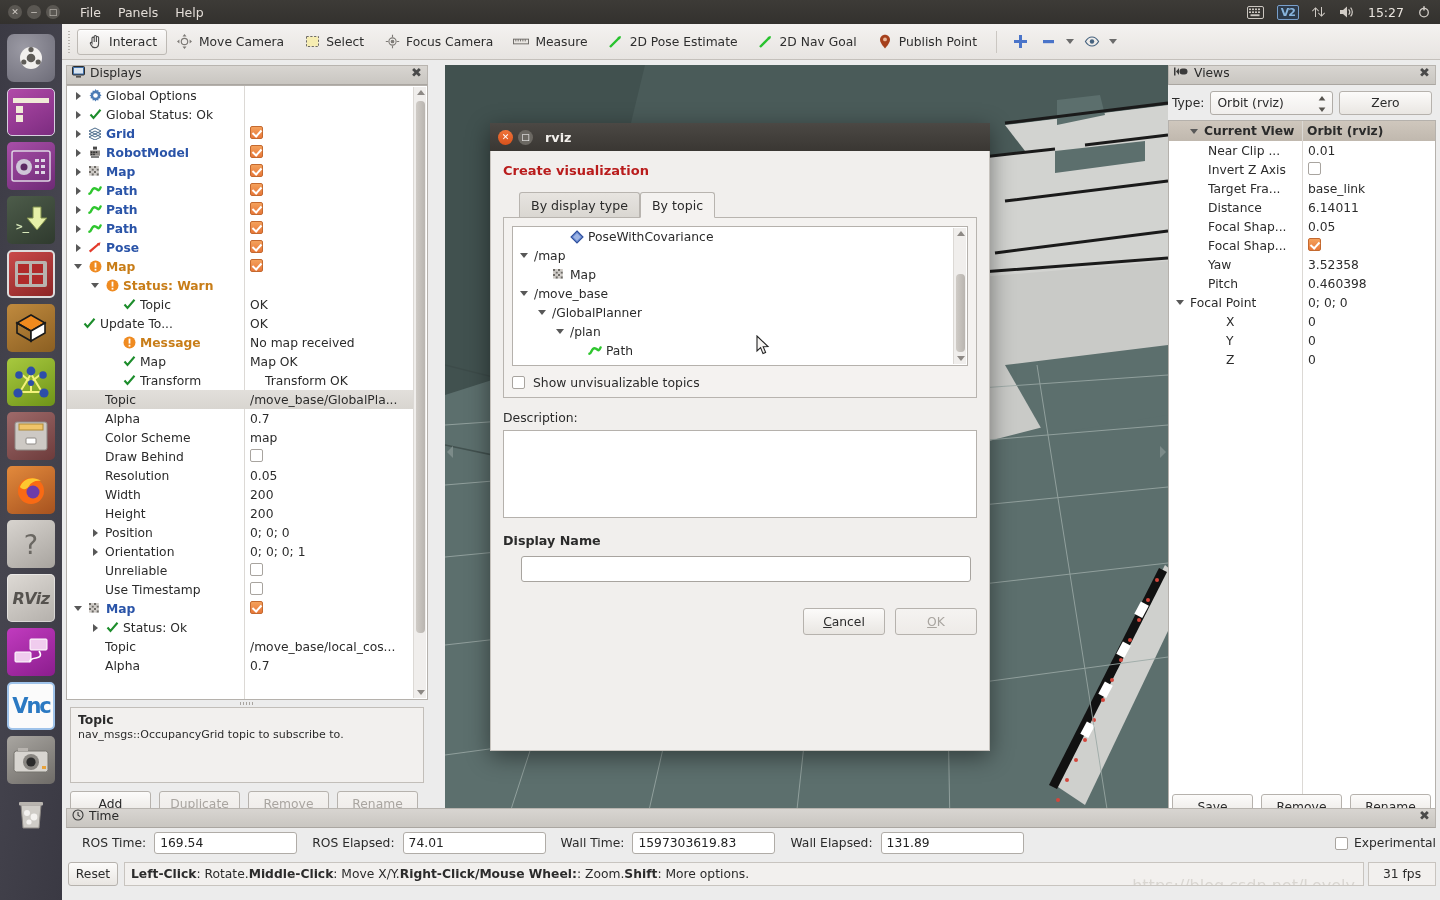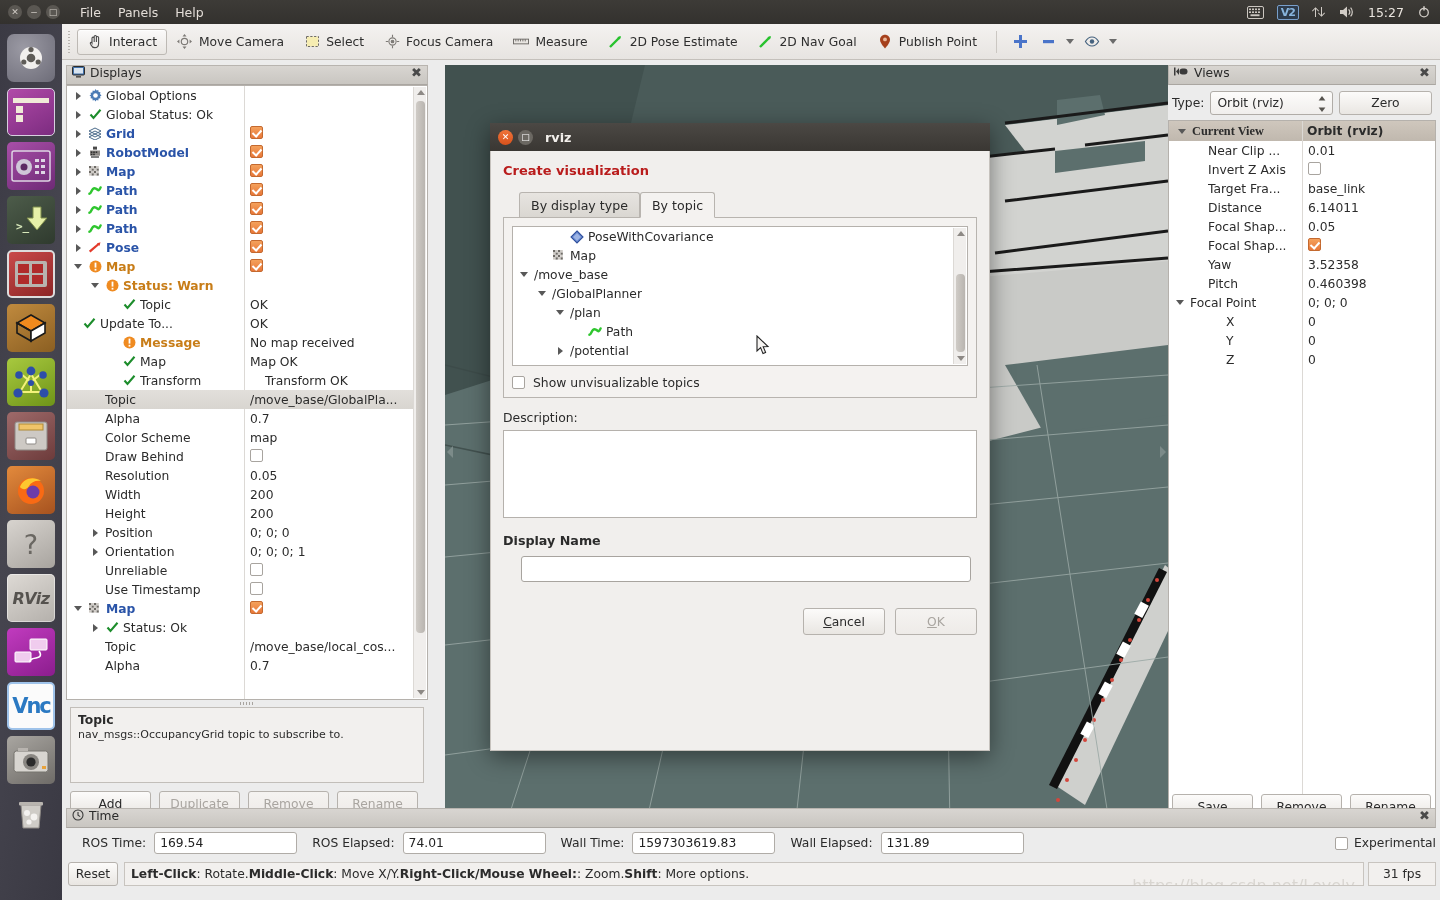--- a/index.html
+++ b/index.html
@@ -954,21 +954,21 @@
               <path d="M4 16 L.6 11.4 L7.4 11.4Z"></path>
             </svg>
         </span>
       </div>
       <div class="btn" style="width:98px;height:24px;">Zero</div>
     </div>
 
     <div class="tree" style="position:absolute;left:0;top:55px;width:268px;height:708px;">
       <div class="col-sep" style="left:133px;"></div>
       <div class="row" style="background:linear-gradient(#cfc7bd,#c0b8ae);height:20px;font-weight:bold;">
-        <div class="lbl" style="width:133px;padding-left:8px;font-family:Liberation Serif, serif;">
+        <div class="lbl" style="width:133px;padding-left:20px;">
           <span class="arrow open"></span>
           <span>Current View</span>
         </div>
         <div style="padding-left:5px;">Orbit (rviz)</div>
       </div>
       <div id="views-rows" style="position:relative;">
           <div class="row">
             <div class="lbl" style="width: 133px; padding-left: 24px;">
               <span class="arrow"></span>
               <span style="overflow: hidden; text-overflow: ellipsis;">Near Clip ...</span>
@@ -1133,20 +1133,26 @@
               <div class="row" style="height: 19px;">
                 <div class="lbl" style="padding-left: 42px;">
                   <span class="arrow"></span>
                   <span style="width: 14px; height: 14px; display: inline-flex; align-items: center; justify-content: center; flex: 0 0 14px;">
                     <svg width="14" height="14" viewBox="0 0 14 14">
                       <path d="M7 1 L13 7 L7 13 L1 7 Z" fill="#6f8fd4" stroke="#2f4f9c" stroke-width="1.1"></path>
                       <path d="M7 3.2 L10.8 7 L7 10.8 L3.2 7 Z" fill="#9db4e4"></path>
                     </svg>
                   </span>
                   <span>PoseWithCovariance</span>
+                </div>
+              </div>
+              <div class="row" style="height: 19px;">
+                <div class="lbl" style="padding-left: 6px;">
+                  <span class="arrow open"></span>
+                  <span>/map</span>
                 </div>
               </div>
               <div class="row" style="height: 19px;">
                 <div class="lbl" style="padding-left: 24px;">
                   <span class="arrow"></span>
                   <span style="width: 14px; height: 14px; display: inline-flex; align-items: center; justify-content: center; flex: 0 0 14px;">
                     <svg width="14" height="13" viewBox="0 0 14 13">
                       <g fill="#6e6b66">
                         <rect x="1" y="1" width="2.4" height="2.4"></rect>
                         <rect x="6" y="1" width="2.4" height="2.4"></rect>

